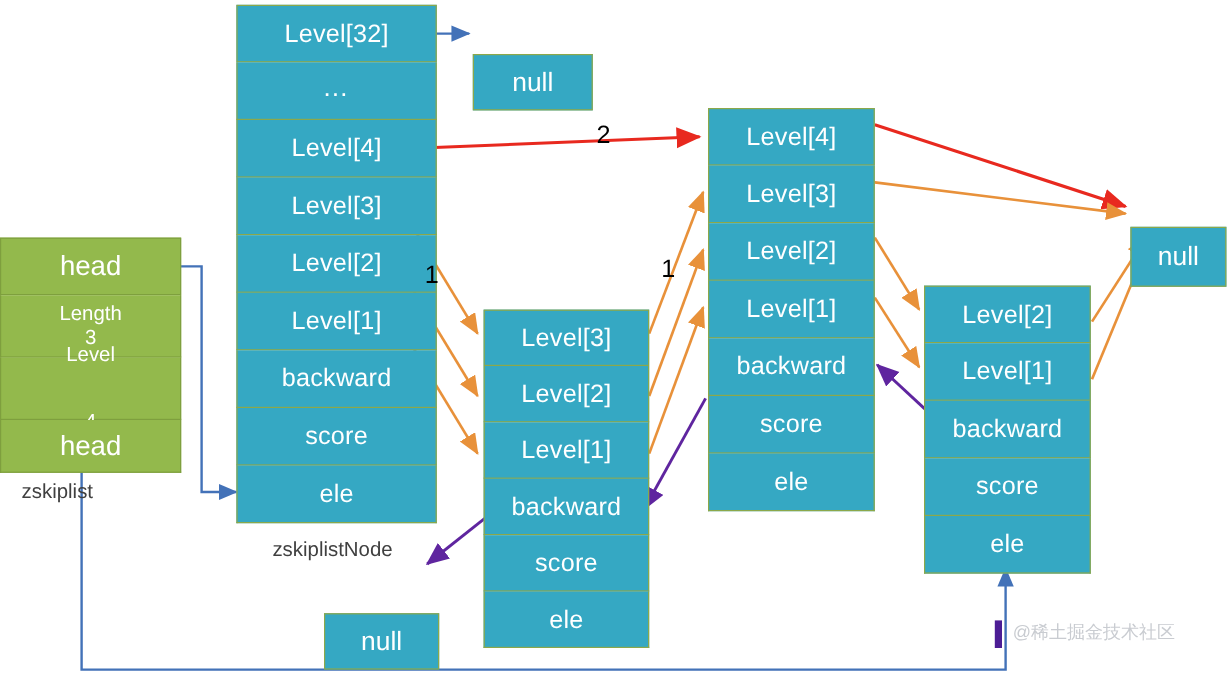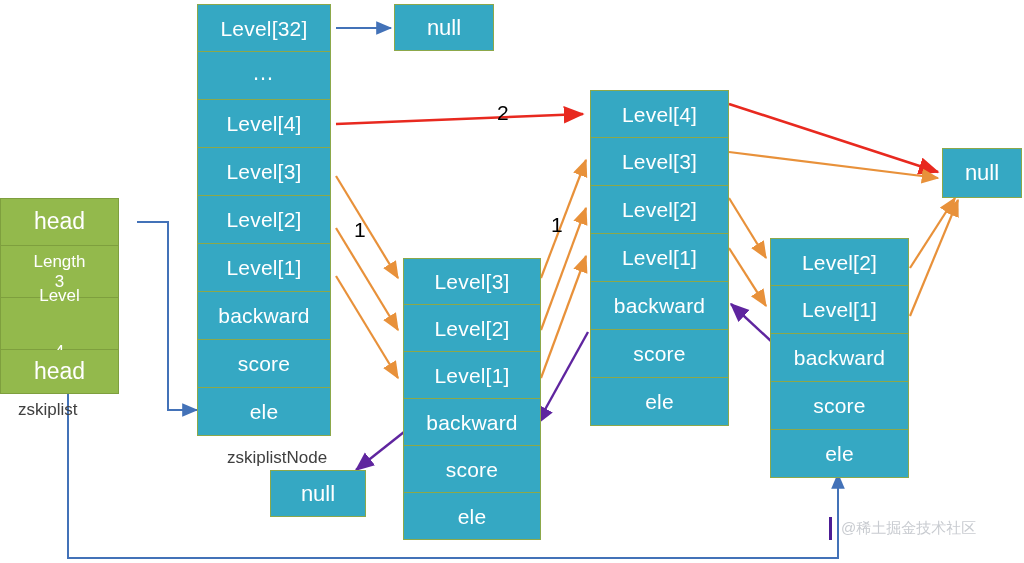--- a/index.html
+++ b/index.html
@@ -61,40 +61,41 @@
   .nullbox{
     position:absolute;
     box-sizing:border-box;
     background:#35A8C3;
     border:1px solid #8CA84A;
     color:#ffffff;
     display:flex;
     align-items:center;
     justify-content:center;
     font-size:22px;
+    margin-top:41px;
   }
   
   .caption{
     position:absolute;
     color:#404040;
     font-size:17px;
     white-space:nowrap;
   }
   .edgelabel{
     position:absolute;
     color:#000000;
     font-size:21px;
     white-space:nowrap;
   }
   .watermark{
     position:absolute;
     color:#c9ccd1;
     font-size:15px;
     white-space:nowrap;
-    border-left:3px solid #4c1d95;
+    border-left:6px solid #4c1d95;
     padding-left:9px;
     line-height:1.5;
     text-align:center;
   }
   svg.arrows{
     position:absolute;
     left:0; top:0;
     width:1024px; height:563px;
     pointer-events:none;
   }
@@ -188,39 +189,39 @@
       <path d="M404,432 L356,470" fill="none" stroke="#5F259F" stroke-width="2.4" marker-end="url(#ar-purple)"></path>
     </g>
     <g>
       <path d="M588,332 L537,424" fill="none" stroke="#5F259F" stroke-width="2.4" marker-end="url(#ar-purple)"></path>
     </g>
     <g>
       <path d="M772,342 L731,304" fill="none" stroke="#5F259F" stroke-width="2.4" marker-end="url(#ar-purple)"></path>
     </g>
   </svg>
 
-  <div class="green" style="left:0px; top:198px; width:119px;">
+  <div class="green" style="left:0px; top:198px; width:151px;">
     <div class="gcell big" style="height:48px;">
       <span>head</span>
     </div>
     <div class="gcell small" style="height:52px;text-align:center;">
       <span>Length</span>
       <span>3</span>
     </div>
     <div class="gcell small" style="height:52px;gap:36px;">
       <span>Level</span>
       <span>4</span>
     </div>
     <div class="gcell big" style="height:44px;">
       <span>head</span>
     </div>
   </div>
   <div class="caption" style="left:18px; top:400px;">zskiplist</div>
 
-  <div class="node" style="left:197px; top:4px; width:134px;">
+  <div class="node" style="left:197px; top:4px; width:167px;">
     <div class="cell" style="height:48px;">
         <span>Level[32]</span>
       </div>
     <div class="cell dots" style="height:48px;">
         <span>…</span>
       </div>
     <div class="cell" style="height:48px;">
         <span>Level[4]</span>
       </div>
     <div class="cell" style="height:48px;">

